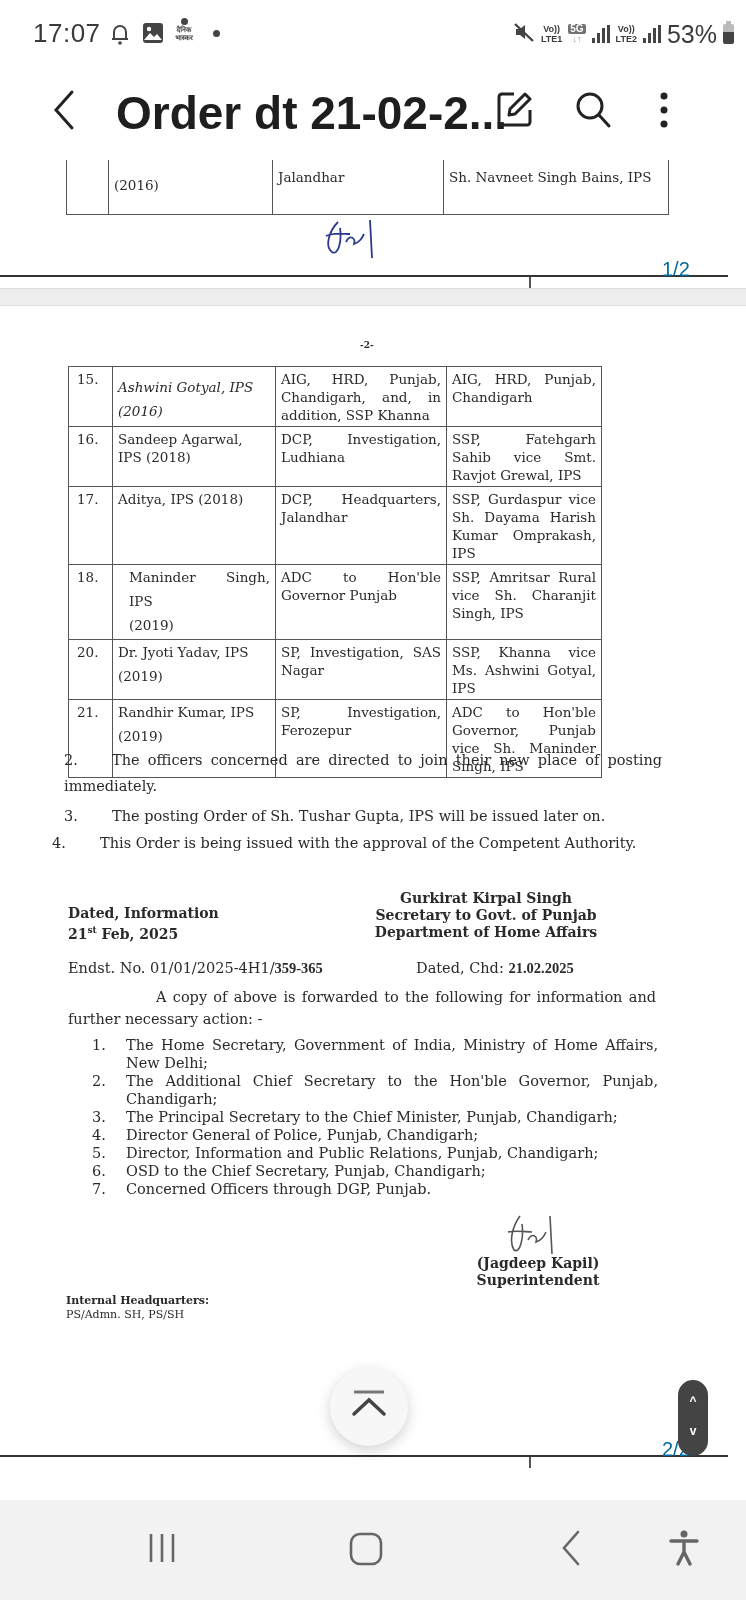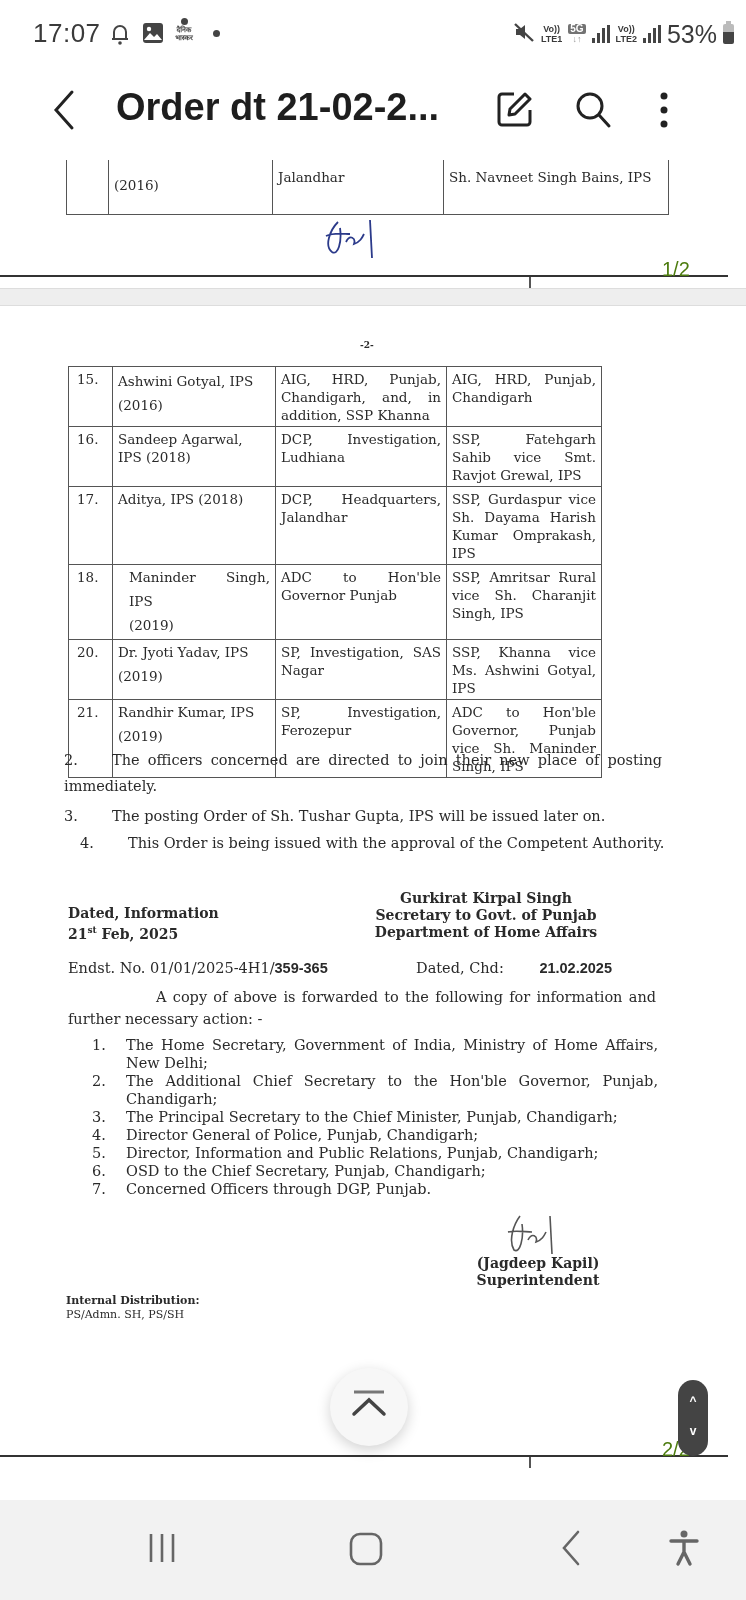--- a/index.html
+++ b/index.html
@@ -19,37 +19,37 @@
   .fiveg .box { background:#737373; color:#fff; font-weight:bold; padding:0 2px; border-radius:2px; font-size:10px; }
   .bars { display:flex; align-items:flex-end; gap:2px; height:18px; }
   .bars i { display:block; width:3px; background:#444; }
   .batt-pct { font-size:25px; color:#3a3a3a; }
   .battery { width:11px; height:20px; border-radius:2px; background:linear-gradient(#bbb 0 40%, #444 40% 100%); position:relative; }
   .battery:before { content:""; position:absolute; left:3px; top:-3px; width:5px; height:3px; background:#bbb; }
 
   
   .appbar { position:absolute; left:0; top:68px; width:746px; height:92px; background:#fff; }
   .back-btn { position:absolute; left:44px; top:20px; width:40px; height:44px; cursor:pointer; }
-  .title { position:absolute; left:116px; top:18px; font-size:38px; font-weight:bold; color:#1e1e1e; white-space:nowrap; }
+  .title { position:absolute; left:116px; top:18px; font-size:46px; font-weight:bold; color:#1e1e1e; white-space:nowrap; }
   .edit-btn { position:absolute; left:494px; top:20px; width:42px; height:42px; cursor:pointer; }
   .search-btn { position:absolute; left:572px; top:20px; width:42px; height:42px; cursor:pointer; }
   .more-btn { position:absolute; left:652px; top:20px; width:24px; height:44px; cursor:pointer; }
 
   
   .viewport { position:absolute; left:0; top:160px; width:746px; height:1308px; background:#fff; overflow:hidden; }
   .doc { font-family:"DejaVu Serif", serif; color:#2a2a2a; }
 
   table.posting { position:absolute; border-collapse:collapse; font-family:"DejaVu Serif", serif; font-size:13.5px; color:#2a2a2a; line-height:18px; }
   table.posting td { border:1px solid #555; vertical-align:top; padding:3px 5px 2px 5px; text-align:justify; text-align-last:auto; }
   table.posting td.sno { padding-left:8px; }
   .just { text-align:justify; }
 
   .page-sep-line { position:absolute; left:0; width:728px; height:2px; background:#333; }
   .page-sep-tick { position:absolute; width:2px; height:12px; background:#555; }
-  .page-num { position:absolute; font-family:"Liberation Sans", sans-serif; font-size:20px; color:#4d7c0f; }
+  .page-num { position:absolute; font-family:"Liberation Sans", sans-serif; font-size:20px; color:#0369a1; }
   .page-gap { position:absolute; left:0; width:746px; height:16px; background:#eeeeee; border-top:1px solid #ddd; border-bottom:1px solid #ddd; }
 
   .para { position:absolute; font-size:14.5px; line-height:26px; text-align:justify; }
   .para .num { display:inline-block; width:48px; }
   .bold { font-weight:bold; }
   .sig-block { position:absolute; font-weight:bold; font-size:14px; line-height:17px; text-align:center; }
   .dated-block { position:absolute; font-weight:bold; font-size:14px; line-height:17px; }
   .endst { position:absolute; font-size:14.5px; }
   .copy-list { position:absolute; font-size:14.5px; line-height:18px; margin:0; padding:0; list-style:none; }
   .copy-list li { display:flex; }
@@ -177,21 +177,21 @@
   <div class="page-sep-tick" style="left:529px; top:117px;"></div>
   <div class="page-num" style="left:662px; top:98px;">1/2</div>
   <div class="page-gap" style="top:128px;"></div>
 
   <div style="position:absolute; left:360px; top:180px; font-size:9px; font-weight:bold;">-2-</div>
 
   <table class="posting" style="left:68px; top:206px; width:534px;">
     <tbody>
         <tr style="height:60px;">
       <td class="sno" style="width:30px;">15.</td>
-      <td style="width:152px; line-height:24px; padding-top:2px;"><span>Ashwini Gotyal, IPS</span><br><span>(2016)</span></td>
+      <td style="width:152px; line-height:24px; padding-top:8px;font-style:italic;"><span>Ashwini Gotyal, IPS</span><br><span>(2016)</span></td>
       <td class="just" style="width:160px;">AIG, HRD, Punjab, Chandigarh, and, in addition, SSP Khanna</td>
       <td class="just">AIG, HRD, Punjab, Chandigarh</td>
     </tr>
     <tr style="height:43px;">
       <td class="sno">16.</td>
       <td><span>Sandeep Agarwal,</span><br><span>IPS (2018)</span></td>
       <td class="just">DCP, Investigation, Ludhiana</td>
       <td class="just">SSP, Fatehgarh Sahib vice Smt. Ravjot Grewal, IPS</td>
     </tr>
     <tr style="height:65px;">
@@ -220,39 +220,39 @@
     </tr>
   </tbody>
     </table>
 
   <div class="para" style="left:64px; top:587px; width:598px;">
     <span class="num">2.</span><span>The officers concerned are directed to join their new place of posting immediately.</span>
   </div>
   <div class="para" style="left:64px; top:643px; width:598px;">
     <span class="num">3.</span><span>The posting Order of Sh. Tushar Gupta, IPS will be issued later on.</span>
   </div>
-  <div class="para" style="left:80px; top:670px; width:598px;">
+  <div class="para" style="left:52px; top:670px; width:598px;">
     <span class="num">4.</span><span>This Order is being issued with the approval of the Competent Authority.</span>
   </div>
 
   <div class="dated-block" style="left:68px; top:745px;">
     <div>Dated, Information</div>
     <div><span>21</span><sup style="font-size:9px;">st</sup><span> Feb, 2025</span></div>
   </div>
   <div class="sig-block" style="left:366px; top:730px; width:240px;">
     <div>Gurkirat Kirpal Singh</div>
     <div>Secretary to Govt. of Punjab</div>
     <div>Department of Home Affairs</div>
   </div>
 
   <div class="endst" style="left:68px; top:800px;">
-    <span>Endst. No. 01/01/2025-4H1/</span><span class="bold" style="font-family:Liberation Sans, sans-serif;">359-365</span>
+    <span>Endst. No. 01/01/2025-4H1/</span><span class="bold" style="font-family:Liberation Serif, serif;">359-365</span>
   </div>
   <div class="endst" style="left:416px; top:800px;">
-    <span>Dated, Chd: </span><span class="bold" style="font-family:Liberation Sans, sans-serif;margin-left:31px;">21.02.2025</span>
+    <span>Dated, Chd: </span><span class="bold" style="font-family:Liberation Serif, serif;">21.02.2025</span>
   </div>
 
   <div class="para" style="left:68px; top:826px; width:588px; line-height:22px; text-indent:88px;">A copy of above is forwarded to the following for information and further necessary action: -</div>
 
   <ul class="copy-list" style="left:92px; top:876px; width:566px;">
     <li>
         <span class="n">1.</span>
         <span class="just">The Home Secretary, Government of India, Ministry of Home Affairs, New Delhi;</span>
       </li>
     <li>
@@ -285,21 +285,21 @@
     <svg width="60" height="50" viewBox="0 0 60 50">
         <path d="M20 6 C 14 14, 8 30, 14 40 C 20 44, 24 28, 22 14 M8 22 C 16 20, 26 22, 32 22 M28 30 C 32 22, 38 26, 36 32 C 42 30, 44 26, 46 22 M50 6 L52 44" fill="none" stroke="#555" stroke-width="1.6"></path>
       </svg>
   </div>
   <div class="sig-block" style="left:470px; top:1095px; width:136px;">
     <div>(Jagdeep Kapil)</div>
     <div>Superintendent</div>
   </div>
 
   <div class="internal" style="left:66px; top:1134px;">
-    <div class="bold">Internal Distribution:</div>
+    <div class="bold">Internal Headquarters:</div>
     <div>PS/Admn. SH, PS/SH</div>
   </div>
 
   <div class="page-sep-line" style="top:1295px;"></div>
   <div class="page-sep-tick" style="left:529px; top:1297px;"></div>
   <div class="page-num" style="left:662px; top:1278px;">2/2</div>
 </div>
 
 <div class="scroll-top">
   <svg width="78" height="78" viewBox="0 0 78 78">

